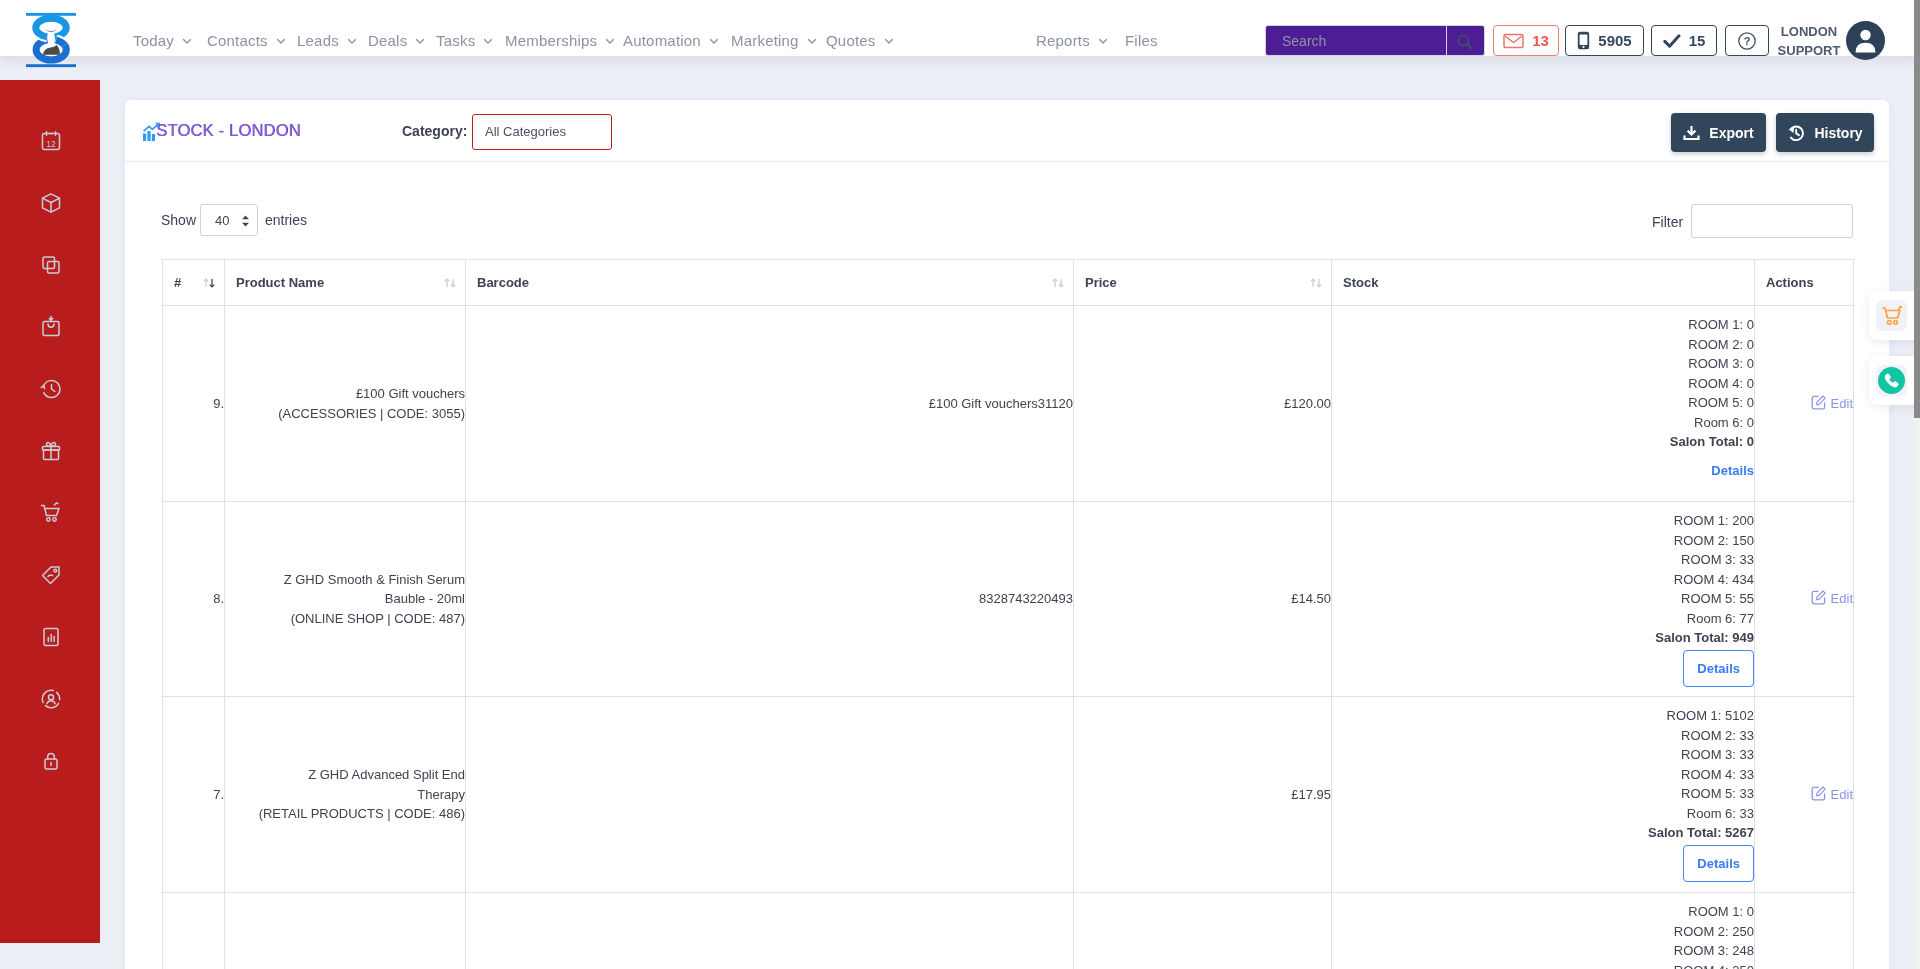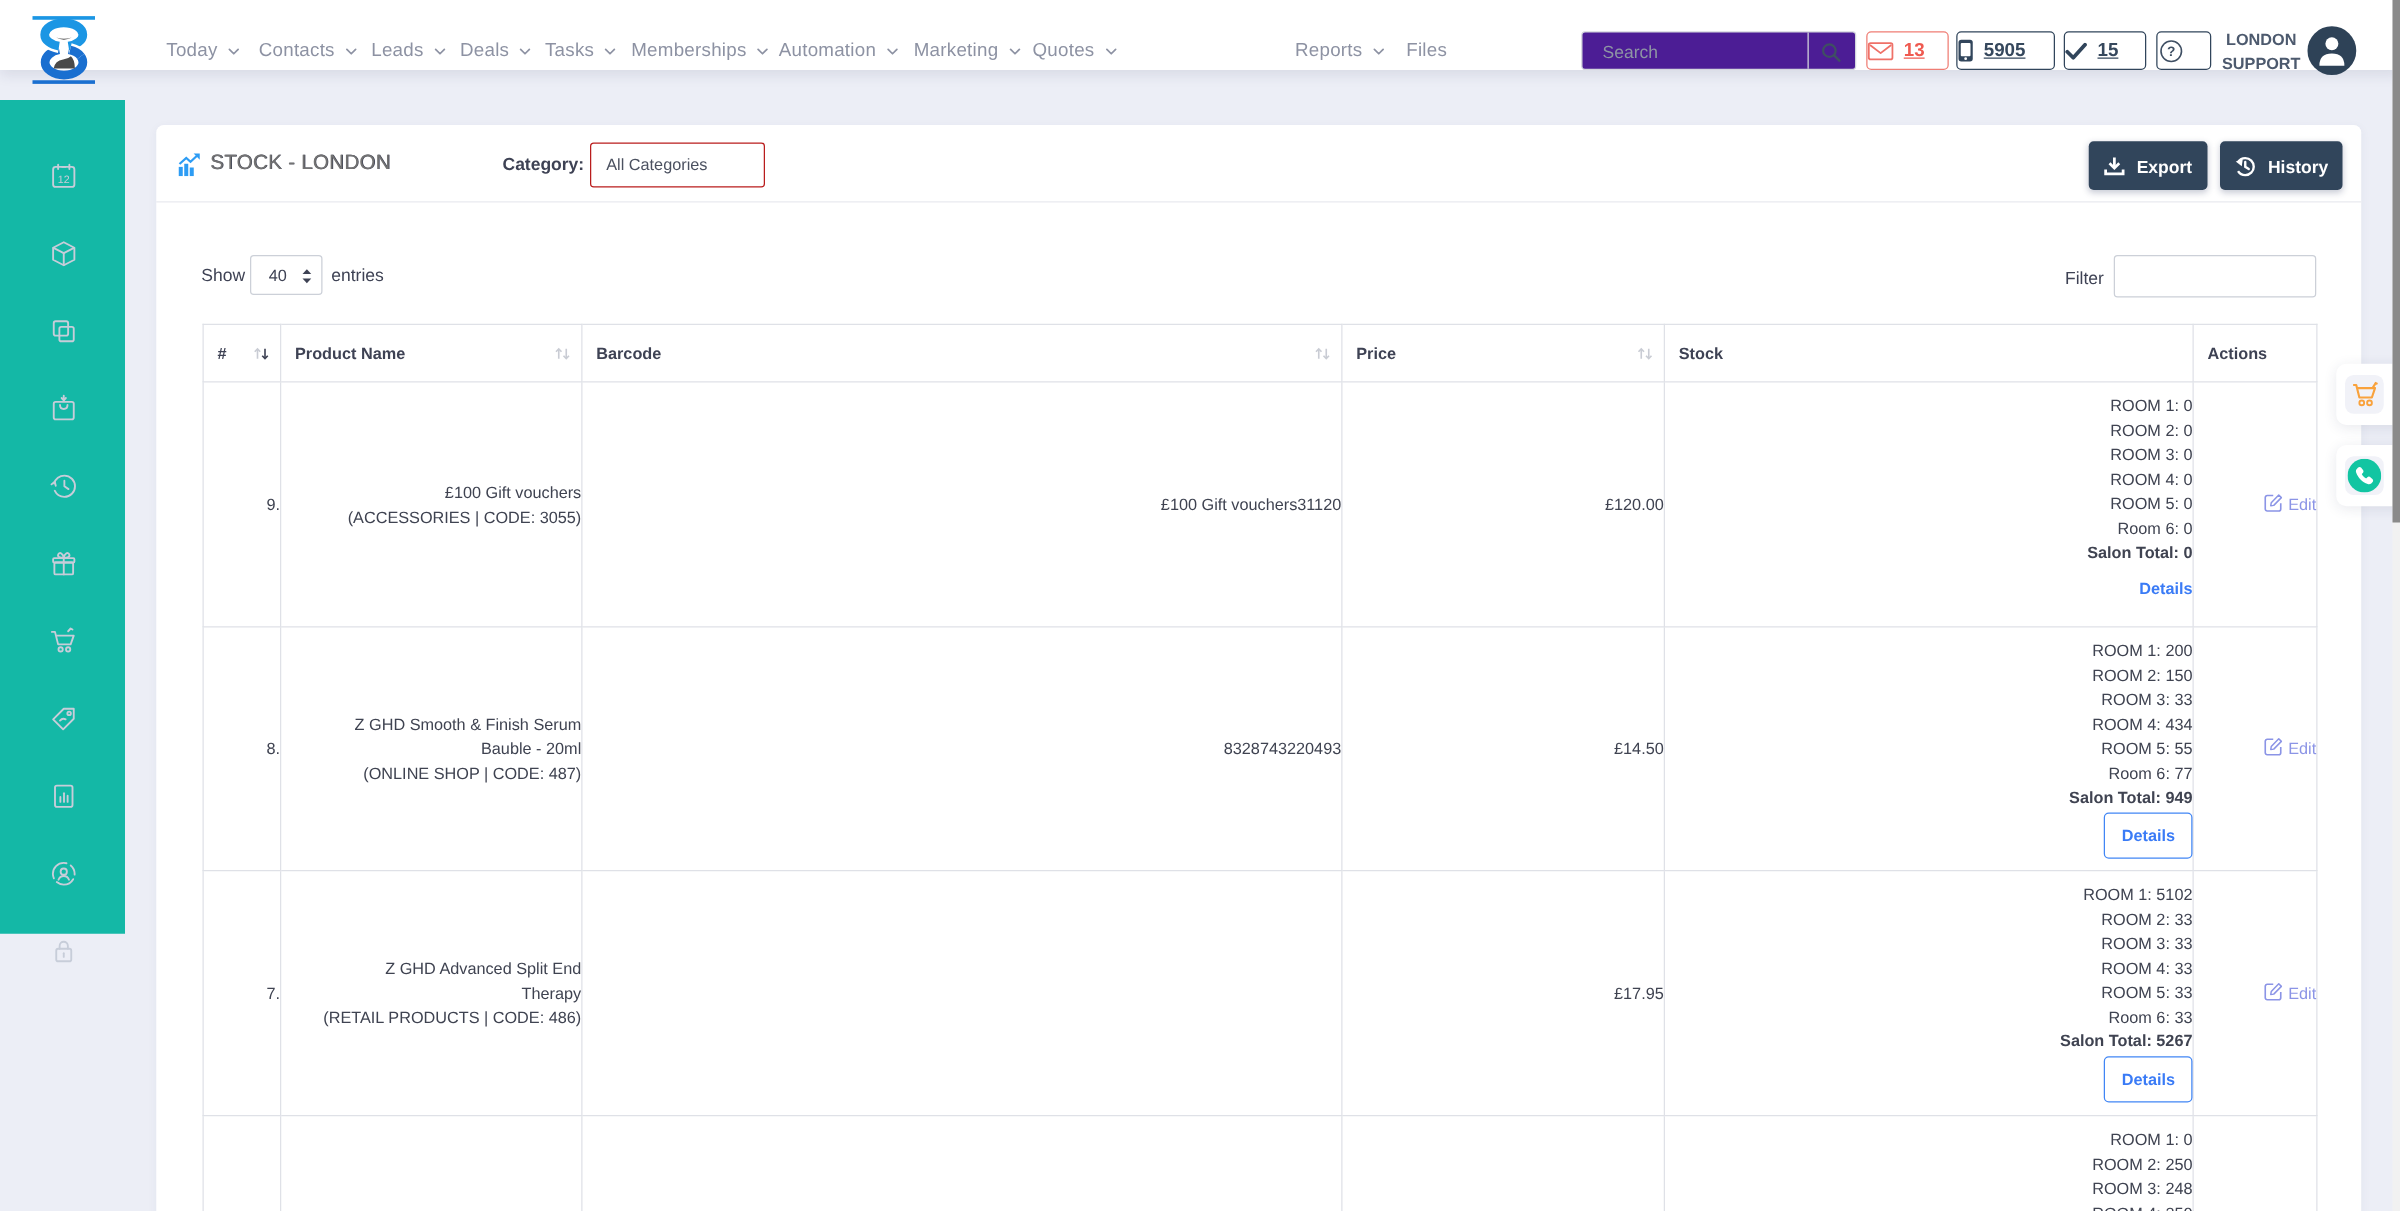--- a/index.html
+++ b/index.html
@@ -10,34 +10,34 @@
 
 
 #navbar { position:absolute; left:0; top:0; width:1920px; height:56px; background:#fff; box-shadow:0 4px 10px rgba(40,50,90,0.10); z-index:5; }
 #logo { position:absolute; left:24px; top:11px; }
 .navitem { position:absolute; top:0; height:80px; display:flex; align-items:center; font-size:15px; color:#8d92a3; letter-spacing:.2px; white-space:nowrap; }
 .navitem svg { margin-left:8px; margin-top:2px; }
 #searchbox { position:absolute; left:1265px; top:25px; width:220px; height:31px; border:1px solid #d3d6dd; border-radius:3px; background:#4c1d95; }
 #searchbox .ph { position:absolute; left:16px; top:7px; font-size:14px; color:#8e95a4; }
 #searchbox .dv { position:absolute; left:180px; top:0px; width:1px; height:29px; background:#d3d6dd; }
 #searchbox svg { position:absolute; left:190px; top:7px; }
-.tbtn { position:absolute; top:25px; height:31px; border-radius:4px; border:1.5px solid #31455b; background:#fff; display:flex; align-items:center; gap:8px; font-size:15px; font-weight:700; color:#36485d;text-decoration:underline; }
+.tbtn { position:absolute; top:25px; height:31px; border-radius:4px; border:1.5px solid #31455b; background:#fff; display:flex; align-items:center; justify-content:center; gap:8px; font-size:15px; font-weight:700; color:#36485d; }
 .tbtn.red { border-color:#ef7d74; color:#ef5a50; }
 #uname { position:absolute; left:1774px; top:22px; width:70px; text-align:center; font-size:13px; font-weight:700; color:#4d5a6e; line-height:19px; }
 #avatar { position:absolute; left:1846px; top:21px; width:39px; height:39px; border-radius:50%; background:#2e4257; overflow:hidden; }
 
 
-#sidebar { position:absolute; left:0; top:80px; width:100px; height:667px; background:#14b8a6; }
+#sidebar { position:absolute; left:0; top:80px; width:100px; height:863px; background:#b91c1c; }
 .sic { position:absolute; left:39px; }
 
 
 #card { position:absolute; left:125px; top:100px; width:1764px; height:900px; background:#fff; border-radius:6px; box-shadow:0 2px 8px rgba(40,50,90,0.05); }
 #cardhead { position:absolute; left:0; top:0; width:100%; height:62px; border-bottom:1px solid #e9eaef; }
 #ticon { position:absolute; left:17px; top:22px; }
-#title { position:absolute; left:43px; top:21px; font-size:16.5px; font-weight:400; color:#737373; letter-spacing:.2px; text-shadow:0.5px 0 0 #3e4254; }
+#title { position:absolute; left:31px; top:21px; font-size:16.5px; font-weight:400; color:#8b5cf6; letter-spacing:.2px; text-shadow:0.5px 0 0 #3e4254; }
 #catlab { position:absolute; left:277px; top:23px; font-size:14px; font-weight:700; color:#3e4254; }
 #catsel { position:absolute; left:347px; top:14px; width:140px; height:36px; border:1px solid #b91c1c; border-radius:3px; font-size:13px; color:#4b5160; line-height:34px; padding-left:12px; }
 .dbtn { position:absolute; top:13px; height:39px; background:#31455b; border-radius:4px; color:#fff; font-size:14px; font-weight:700; display:flex; align-items:center; justify-content:center; gap:9px; box-shadow:0 2px 5px rgba(40,50,90,0.25); }
 #exportbtn { left:1546px; width:95px; }
 #historybtn { left:1651px; width:98px; }
 #showlab { position:absolute; left:36px; top:112px; font-size:14px; color:#3e4254; }
 #showsel { position:absolute; left:75px; top:104px; width:58px; height:32px; border:1px solid #ccd0d8; border-radius:3px; }
 #showsel span { position:absolute; left:14px; top:8px; font-size:13px; color:#3e4254; }
 #showsel svg { position:absolute; right:7px; top:9px; }
 #entlab { position:absolute; left:140px; top:112px; font-size:14px; color:#3e4254; }

